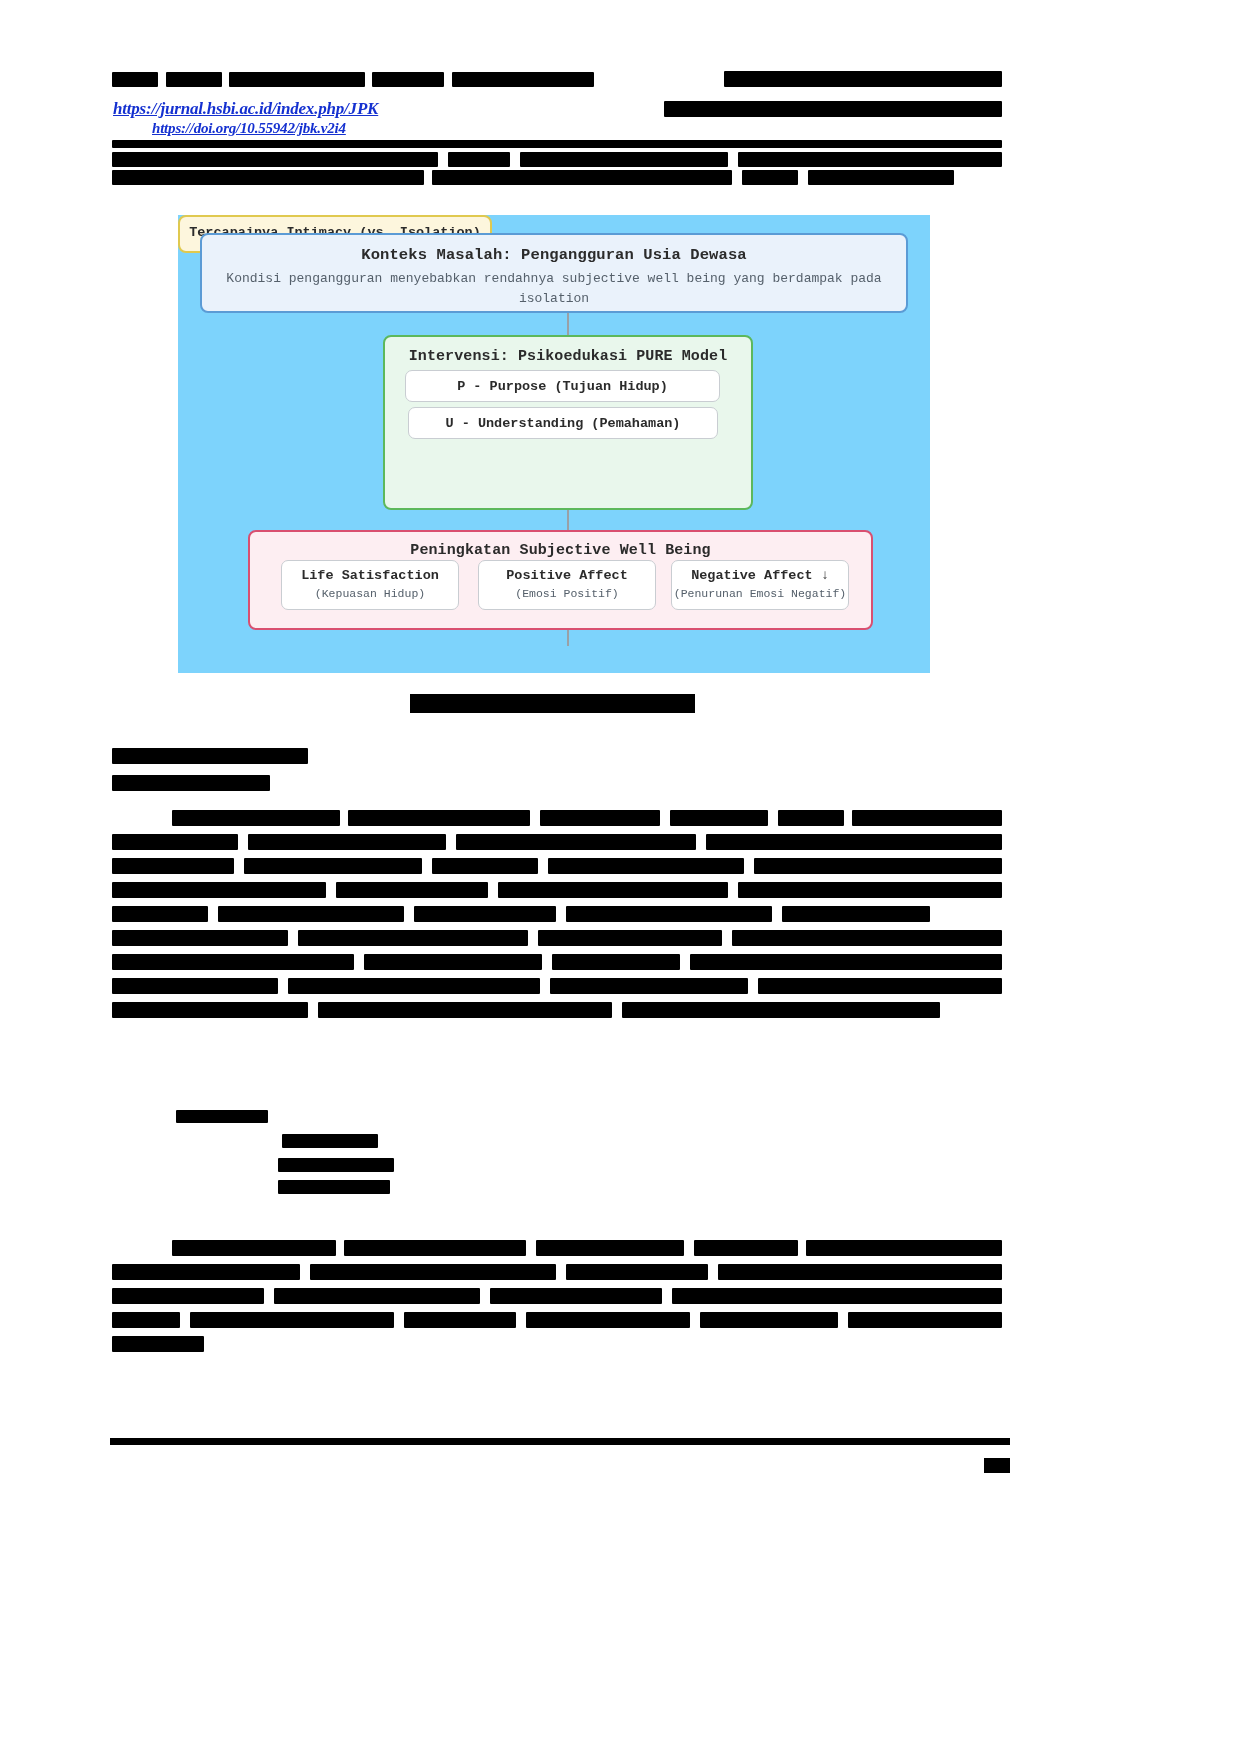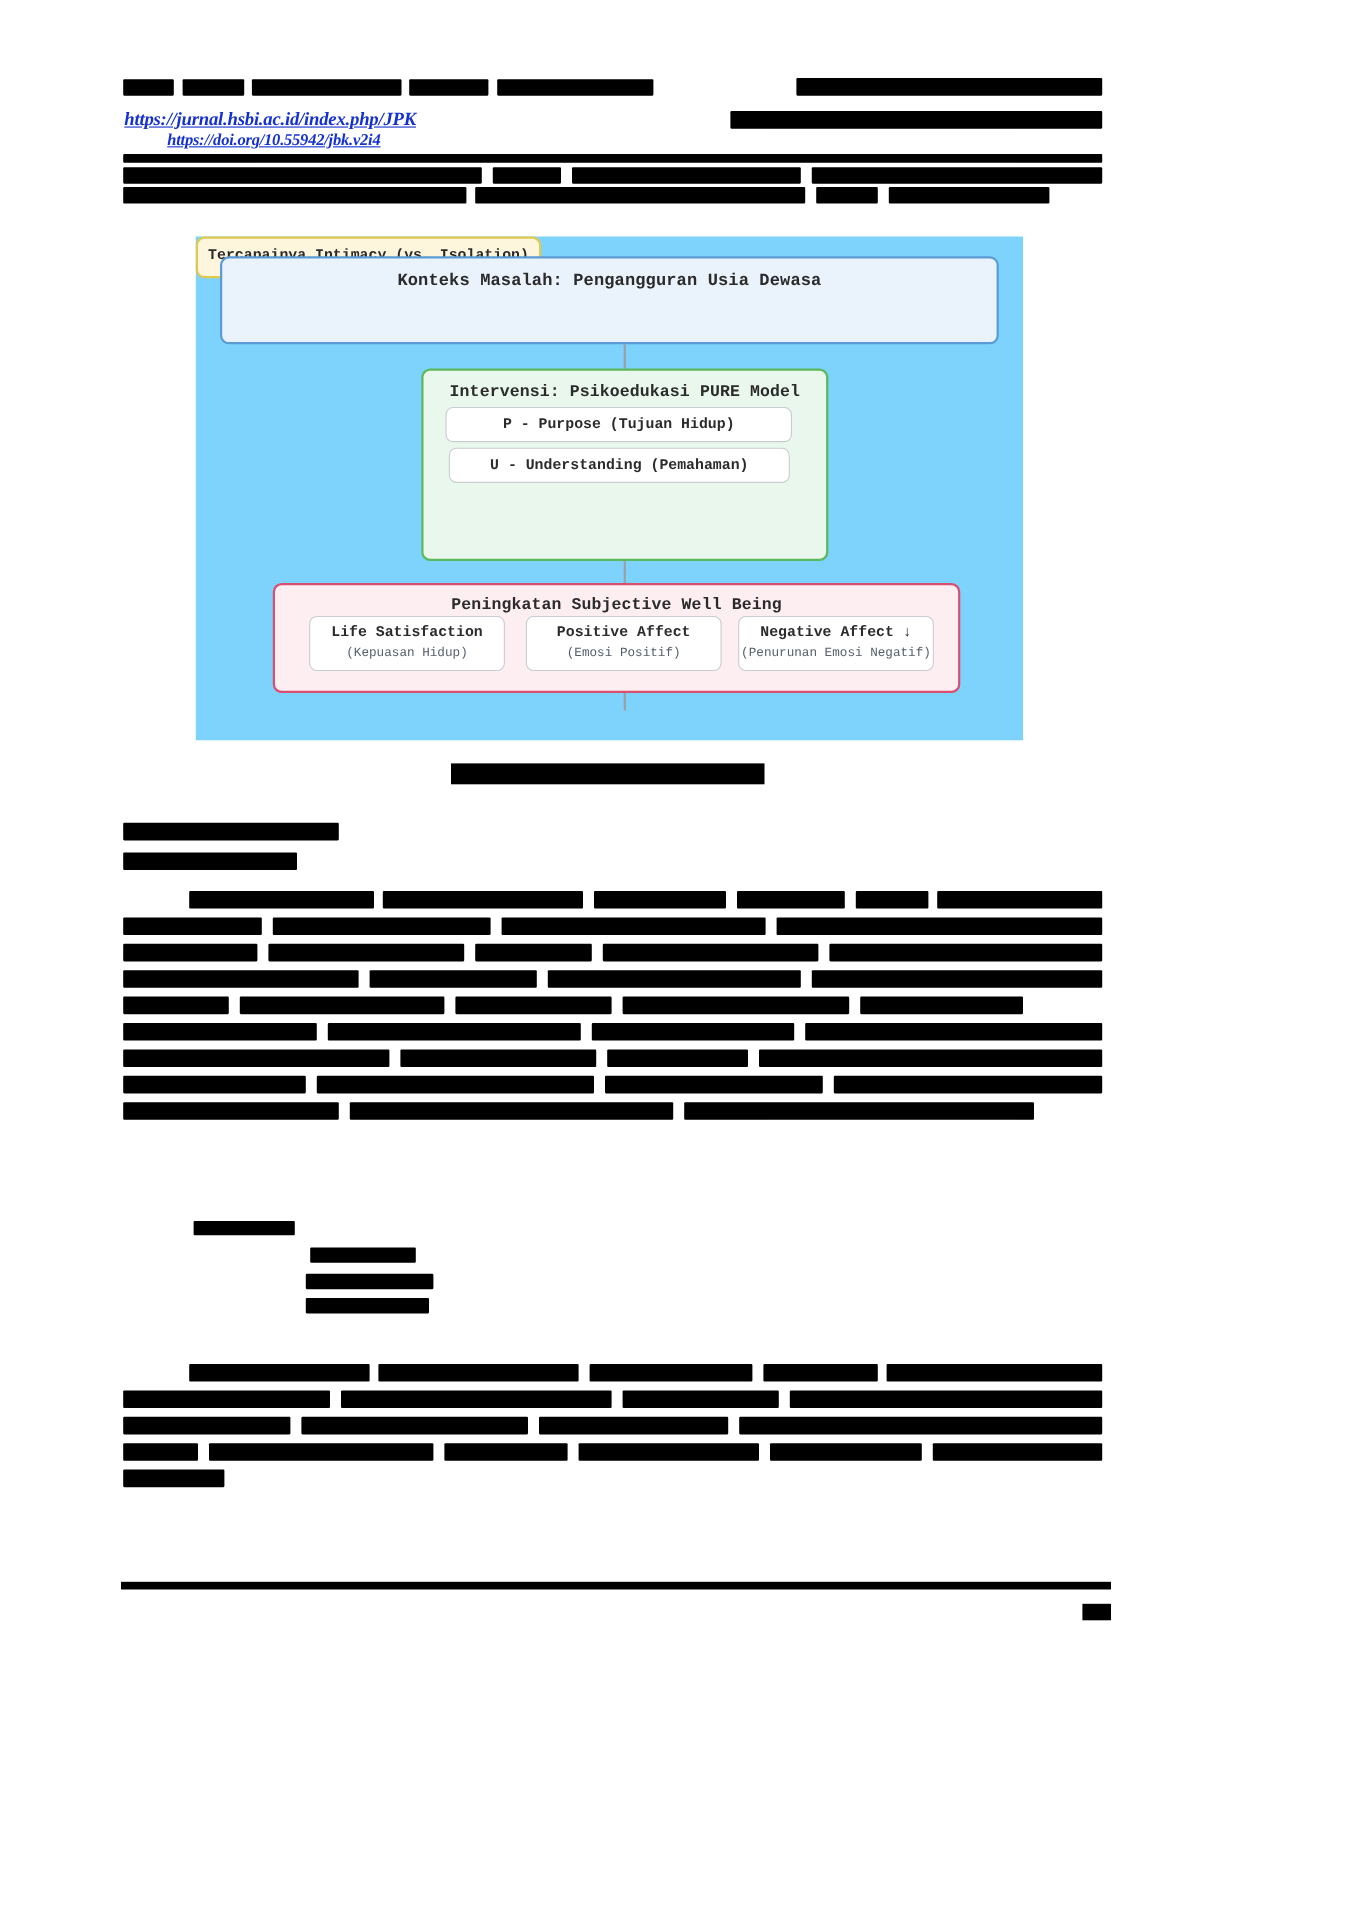--- a/index.html
+++ b/index.html
@@ -234,20 +234,21 @@
   <div class="redact" style="left:112px; top:170px; width:312px; height:15px;"></div>
   <div class="redact" style="left:432px; top:170px; width:300px; height:15px;"></div>
   <div class="redact" style="left:742px; top:170px; width:56px; height:15px;"></div>
   <div class="redact" style="left:808px; top:170px; width:146px; height:15px;"></div>
 
   <div id="diagram-figure">
     <div id="diagram-inner">
 
       <div class="dbox" id="context-box">
         <div class="dbox-title">Konteks Masalah: Pengangguran Usia Dewasa</div>
+        <div class="dbox-sub">Kondisi pengangguran menyebabkan rendahnya subjective well being yang berdampak pada isolation</div>
       </div>
 
       <div class="connector" id="conn-1"></div>
 
       <div class="dbox" id="intervention-box">
         <div class="dbox-title">Intervensi: Psikoedukasi PURE Model</div>
       </div>
 
       <div class="pure-item" id="pure-1">U - Understanding (Pemahaman)</div>
       <div class="pure-item" id="pure-0">P - Purpose (Tujuan Hidup)</div>

